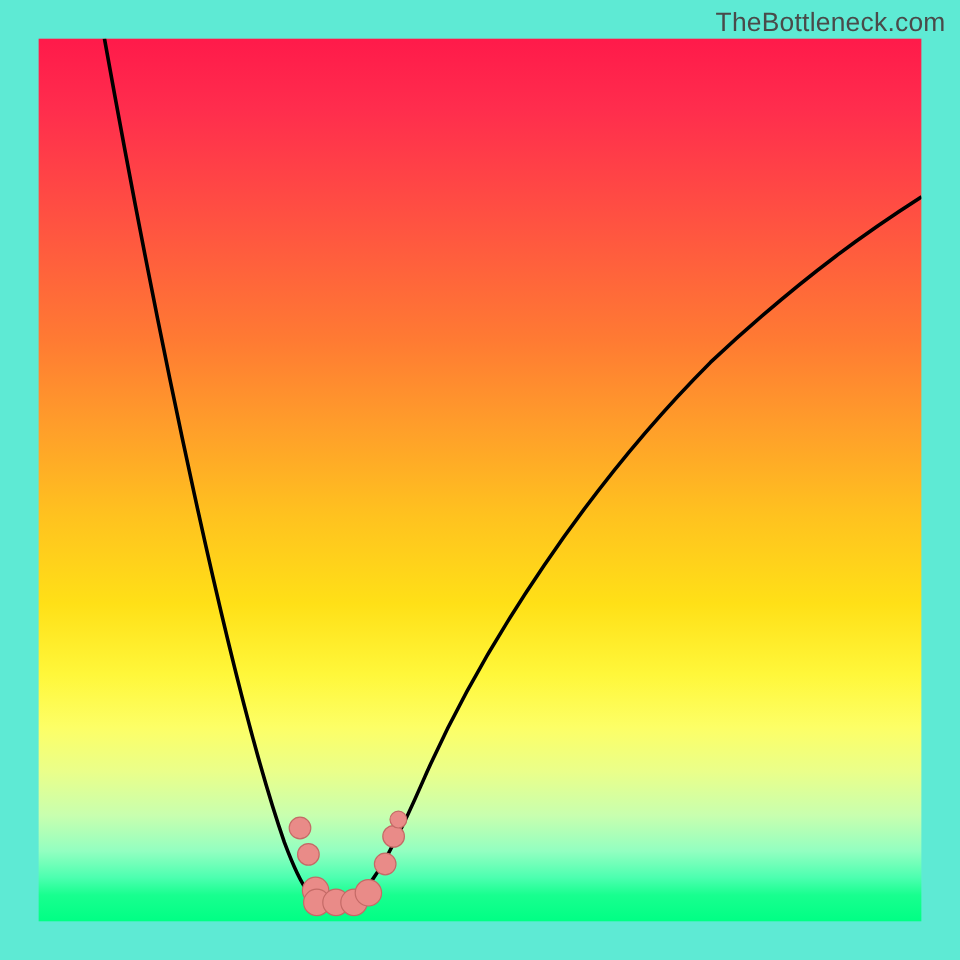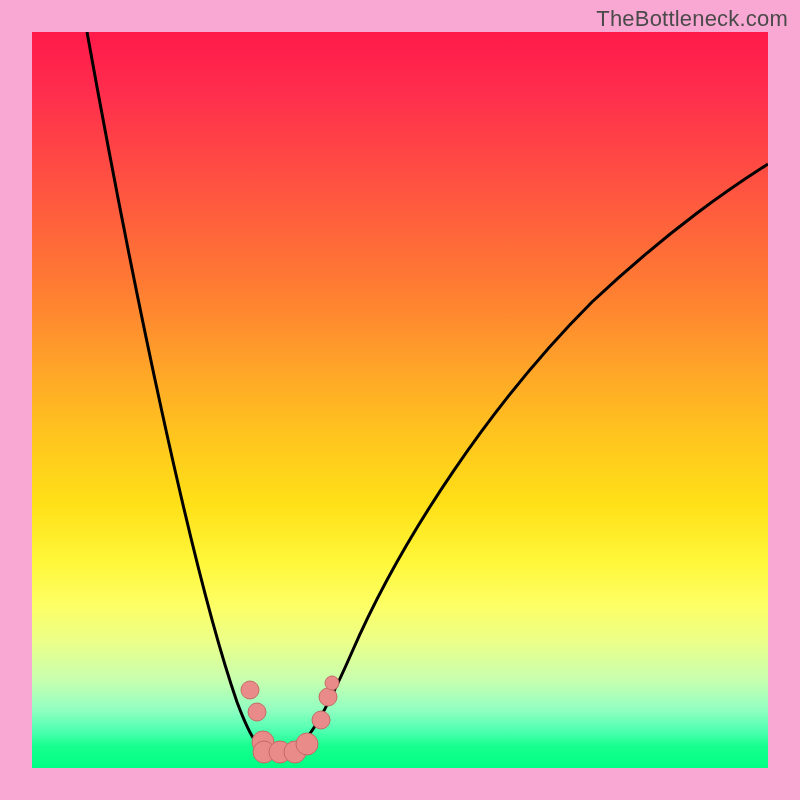--- a/index.html
+++ b/index.html
@@ -10,21 +10,21 @@
     background: #000;
     position: relative;
     font-family: Arial, sans-serif;
   }
   .frame {
     position: absolute;
     top: 0;
     left: 0;
     width: 800px;
     height: 800px;
-    background: #f9a8d4;
+    background: #5eead4;
   }
   .plot-area {
     position: absolute;
     top: 32px;
     left: 32px;
     width: 736px;
     height: 736px;
     overflow: hidden;
   }
   .gradient {

